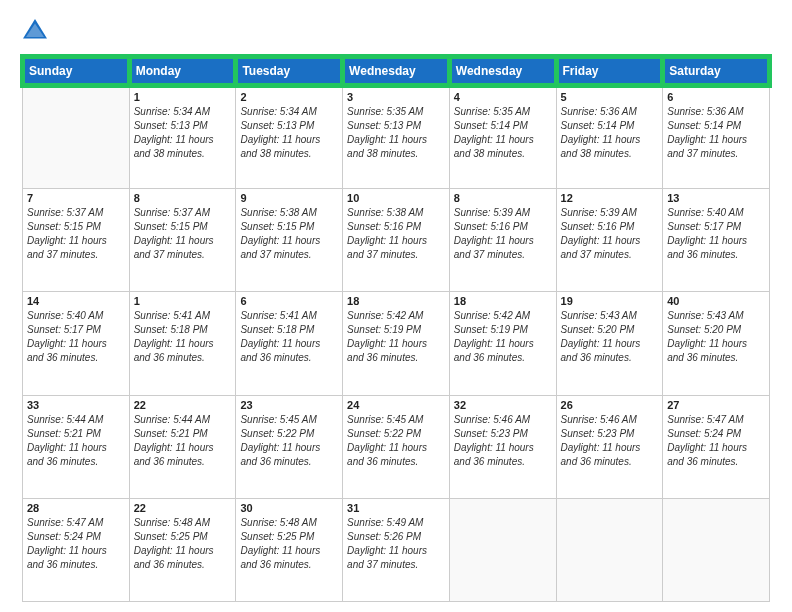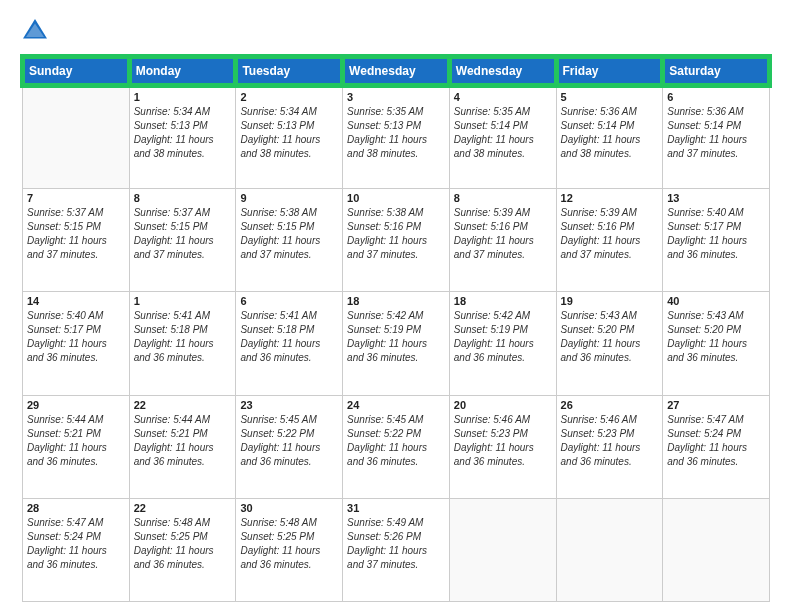--- a/index.html
+++ b/index.html
@@ -280,21 +280,21 @@
             <td>
               <span class="day-num">40</span>
               <div class="day-info" style="white-space: pre-line;">Sunrise: 5:43 AM
 Sunset: 5:20 PM
 Daylight: 11 hours
 and 36 minutes.</div>
             </td>
           </tr>
           <tr>
             <td>
-              <span class="day-num">29</span>
+              <span class="day-num">33</span>
               <div class="day-info" style="white-space: pre-line;">Sunrise: 5:44 AM
 Sunset: 5:21 PM
 Daylight: 11 hours
 and 36 minutes.</div>
             </td>
             <td>
               <span class="day-num">22</span>
               <div class="day-info" style="white-space: pre-line;">Sunrise: 5:44 AM
 Sunset: 5:21 PM
 Daylight: 11 hours
@@ -308,21 +308,21 @@
 and 36 minutes.</div>
             </td>
             <td>
               <span class="day-num">24</span>
               <div class="day-info" style="white-space: pre-line;">Sunrise: 5:45 AM
 Sunset: 5:22 PM
 Daylight: 11 hours
 and 36 minutes.</div>
             </td>
             <td>
-              <span class="day-num">20</span>
+              <span class="day-num">32</span>
               <div class="day-info" style="white-space: pre-line;">Sunrise: 5:46 AM
 Sunset: 5:23 PM
 Daylight: 11 hours
 and 36 minutes.</div>
             </td>
             <td>
               <span class="day-num">26</span>
               <div class="day-info" style="white-space: pre-line;">Sunrise: 5:46 AM
 Sunset: 5:23 PM
 Daylight: 11 hours

